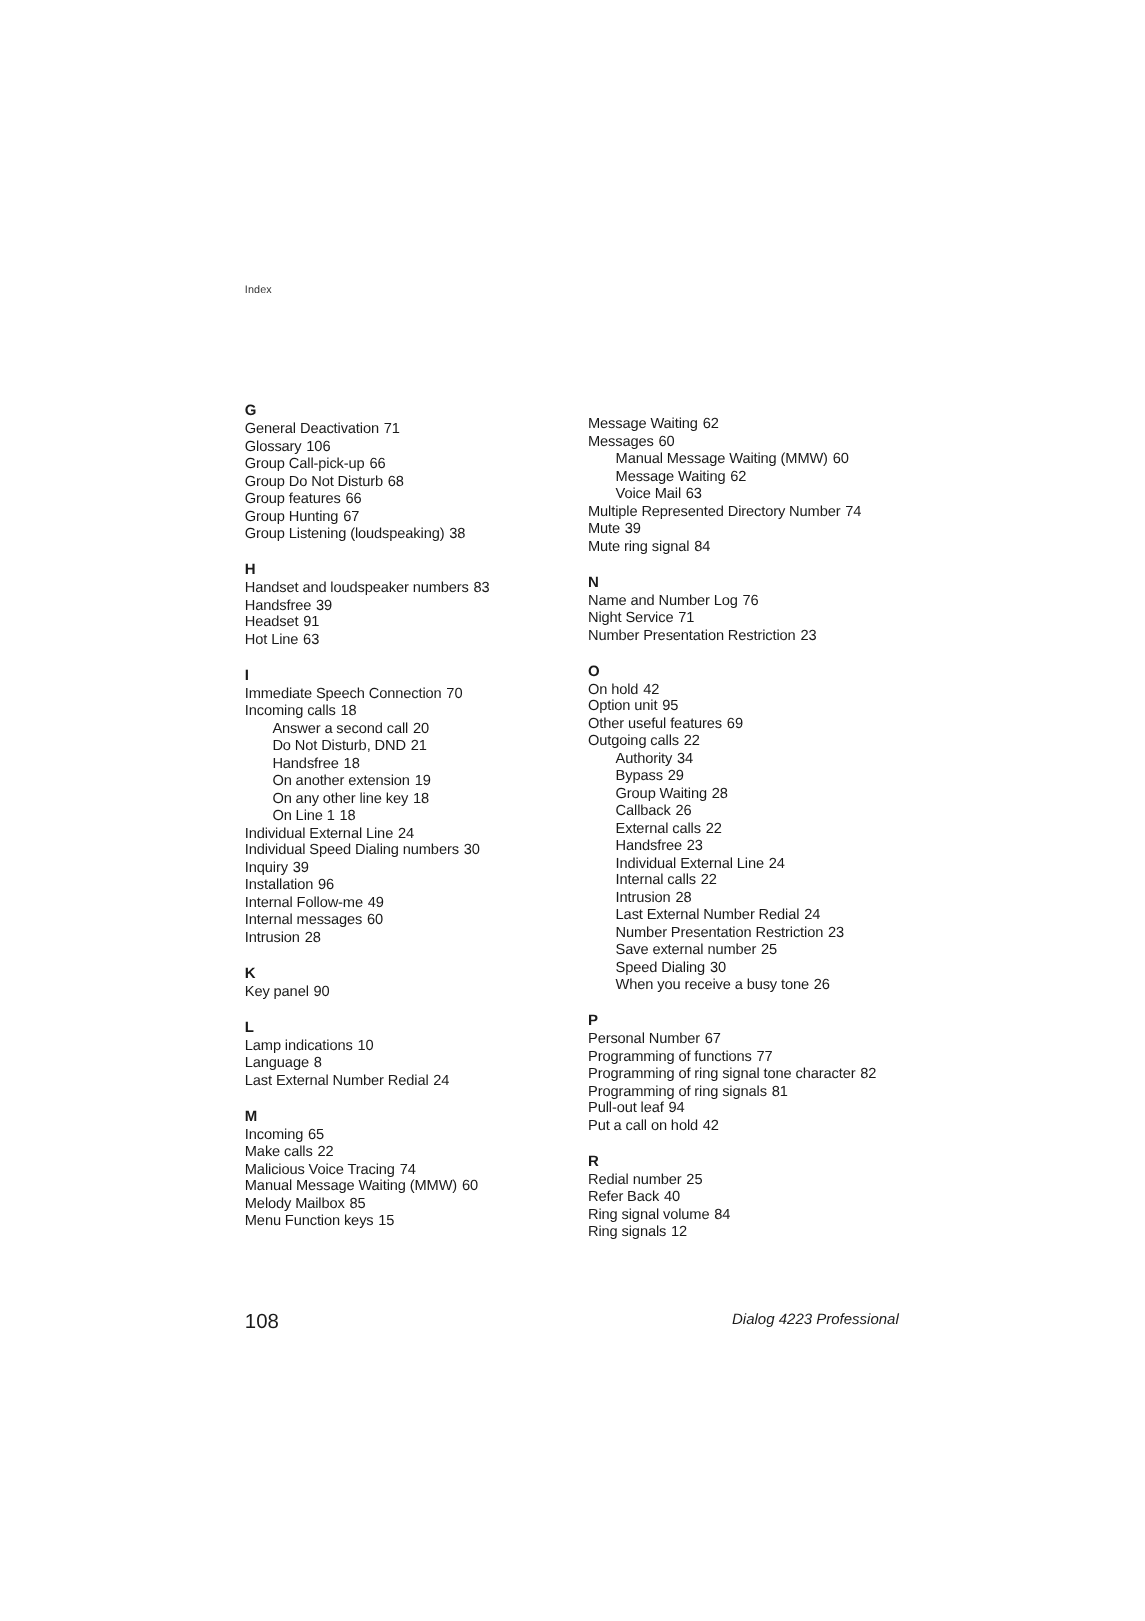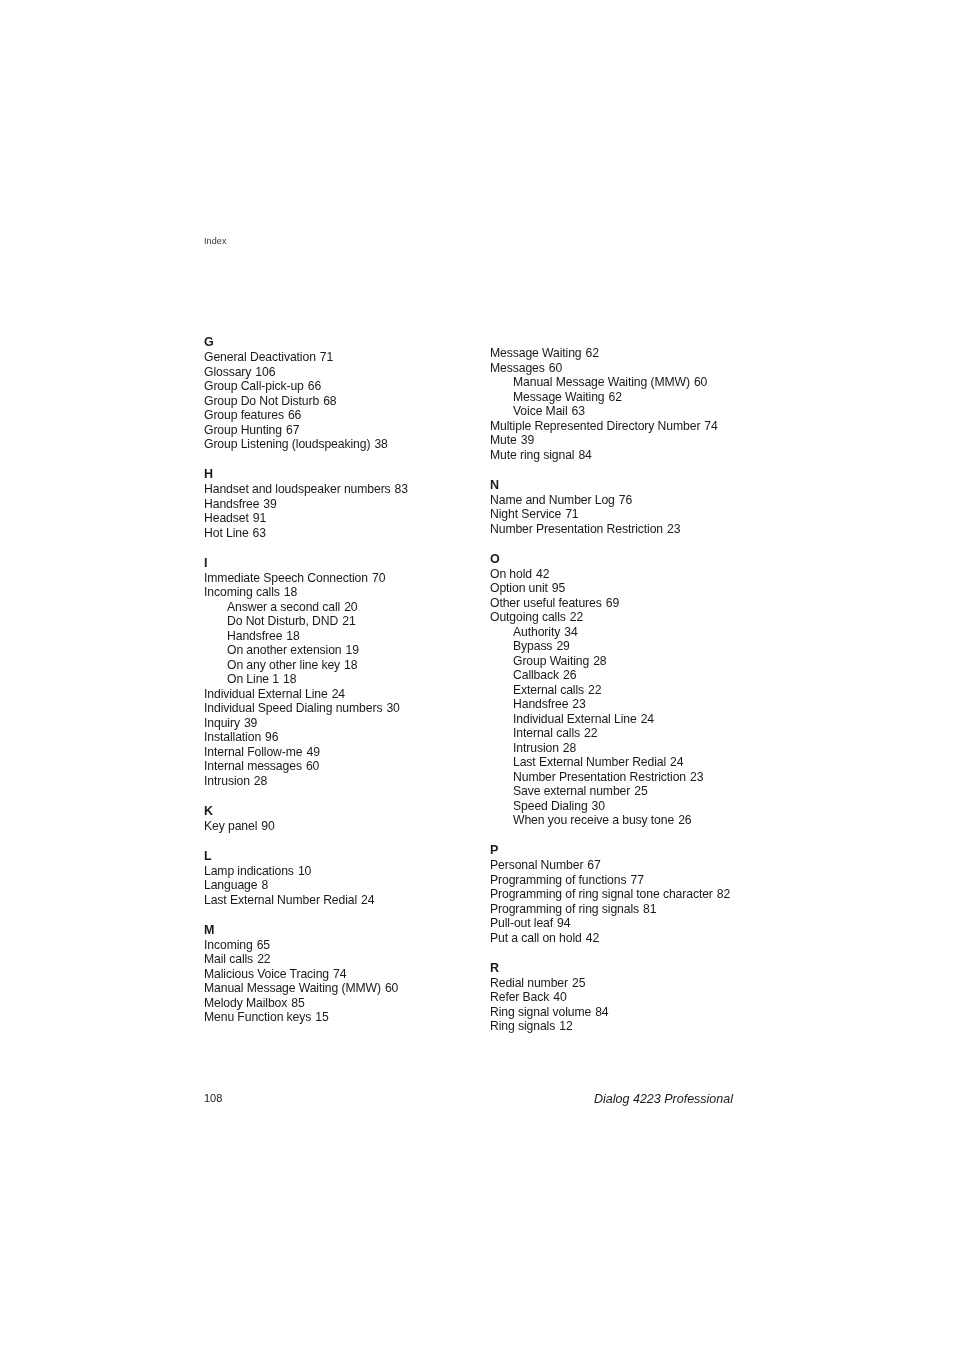--- a/index.html
+++ b/index.html
@@ -43,25 +43,25 @@
       line-height: 14.5px;
       white-space: nowrap;
       letter-spacing: -0.1px;
     }
     .entry.sub { padding-left: 23px; }
     .entry .page { margin-left: 4px; }
     .footer-page {
       position: absolute;
       left: 204px;
       top: 1092px;
-      font-size: 11px;
+      font-size: 17px;
     }
     .footer-title {
       position: absolute;
-      right: 221px;
+      right: 205px;
       top: 1092px;
       font-size: 12.5px;
       font-style: italic;
     }
   </style>
 </head>
 <body>
 
 <div class="running-header">Index</div>
 
@@ -107,21 +107,21 @@
     </div>
     <div class="section">
       <div class="letter">L</div>
       <div class="entry"><span>Lamp indications</span><span class="page">10</span></div>
       <div class="entry"><span>Language</span><span class="page">8</span></div>
       <div class="entry"><span>Last External Number Redial</span><span class="page">24</span></div>
     </div>
     <div class="section">
       <div class="letter">M</div>
       <div class="entry"><span>Incoming</span><span class="page">65</span></div>
-      <div class="entry"><span>Mail calls</span><span class="page">22</span></div>
+      <div class="entry"><span>Make calls</span><span class="page">22</span></div>
       <div class="entry"><span>Malicious Voice Tracing</span><span class="page">74</span></div>
       <div class="entry"><span>Manual Message Waiting (MMW)</span><span class="page">60</span></div>
       <div class="entry"><span>Melody Mailbox</span><span class="page">85</span></div>
       <div class="entry"><span>Menu Function keys</span><span class="page">15</span></div>
     </div>
   </div>
 <div class="column col-right">
     <div class="section">
       <div class="entry"><span>Message Waiting</span><span class="page">62</span></div>
       <div class="entry"><span>Messages</span><span class="page">60</span></div>

